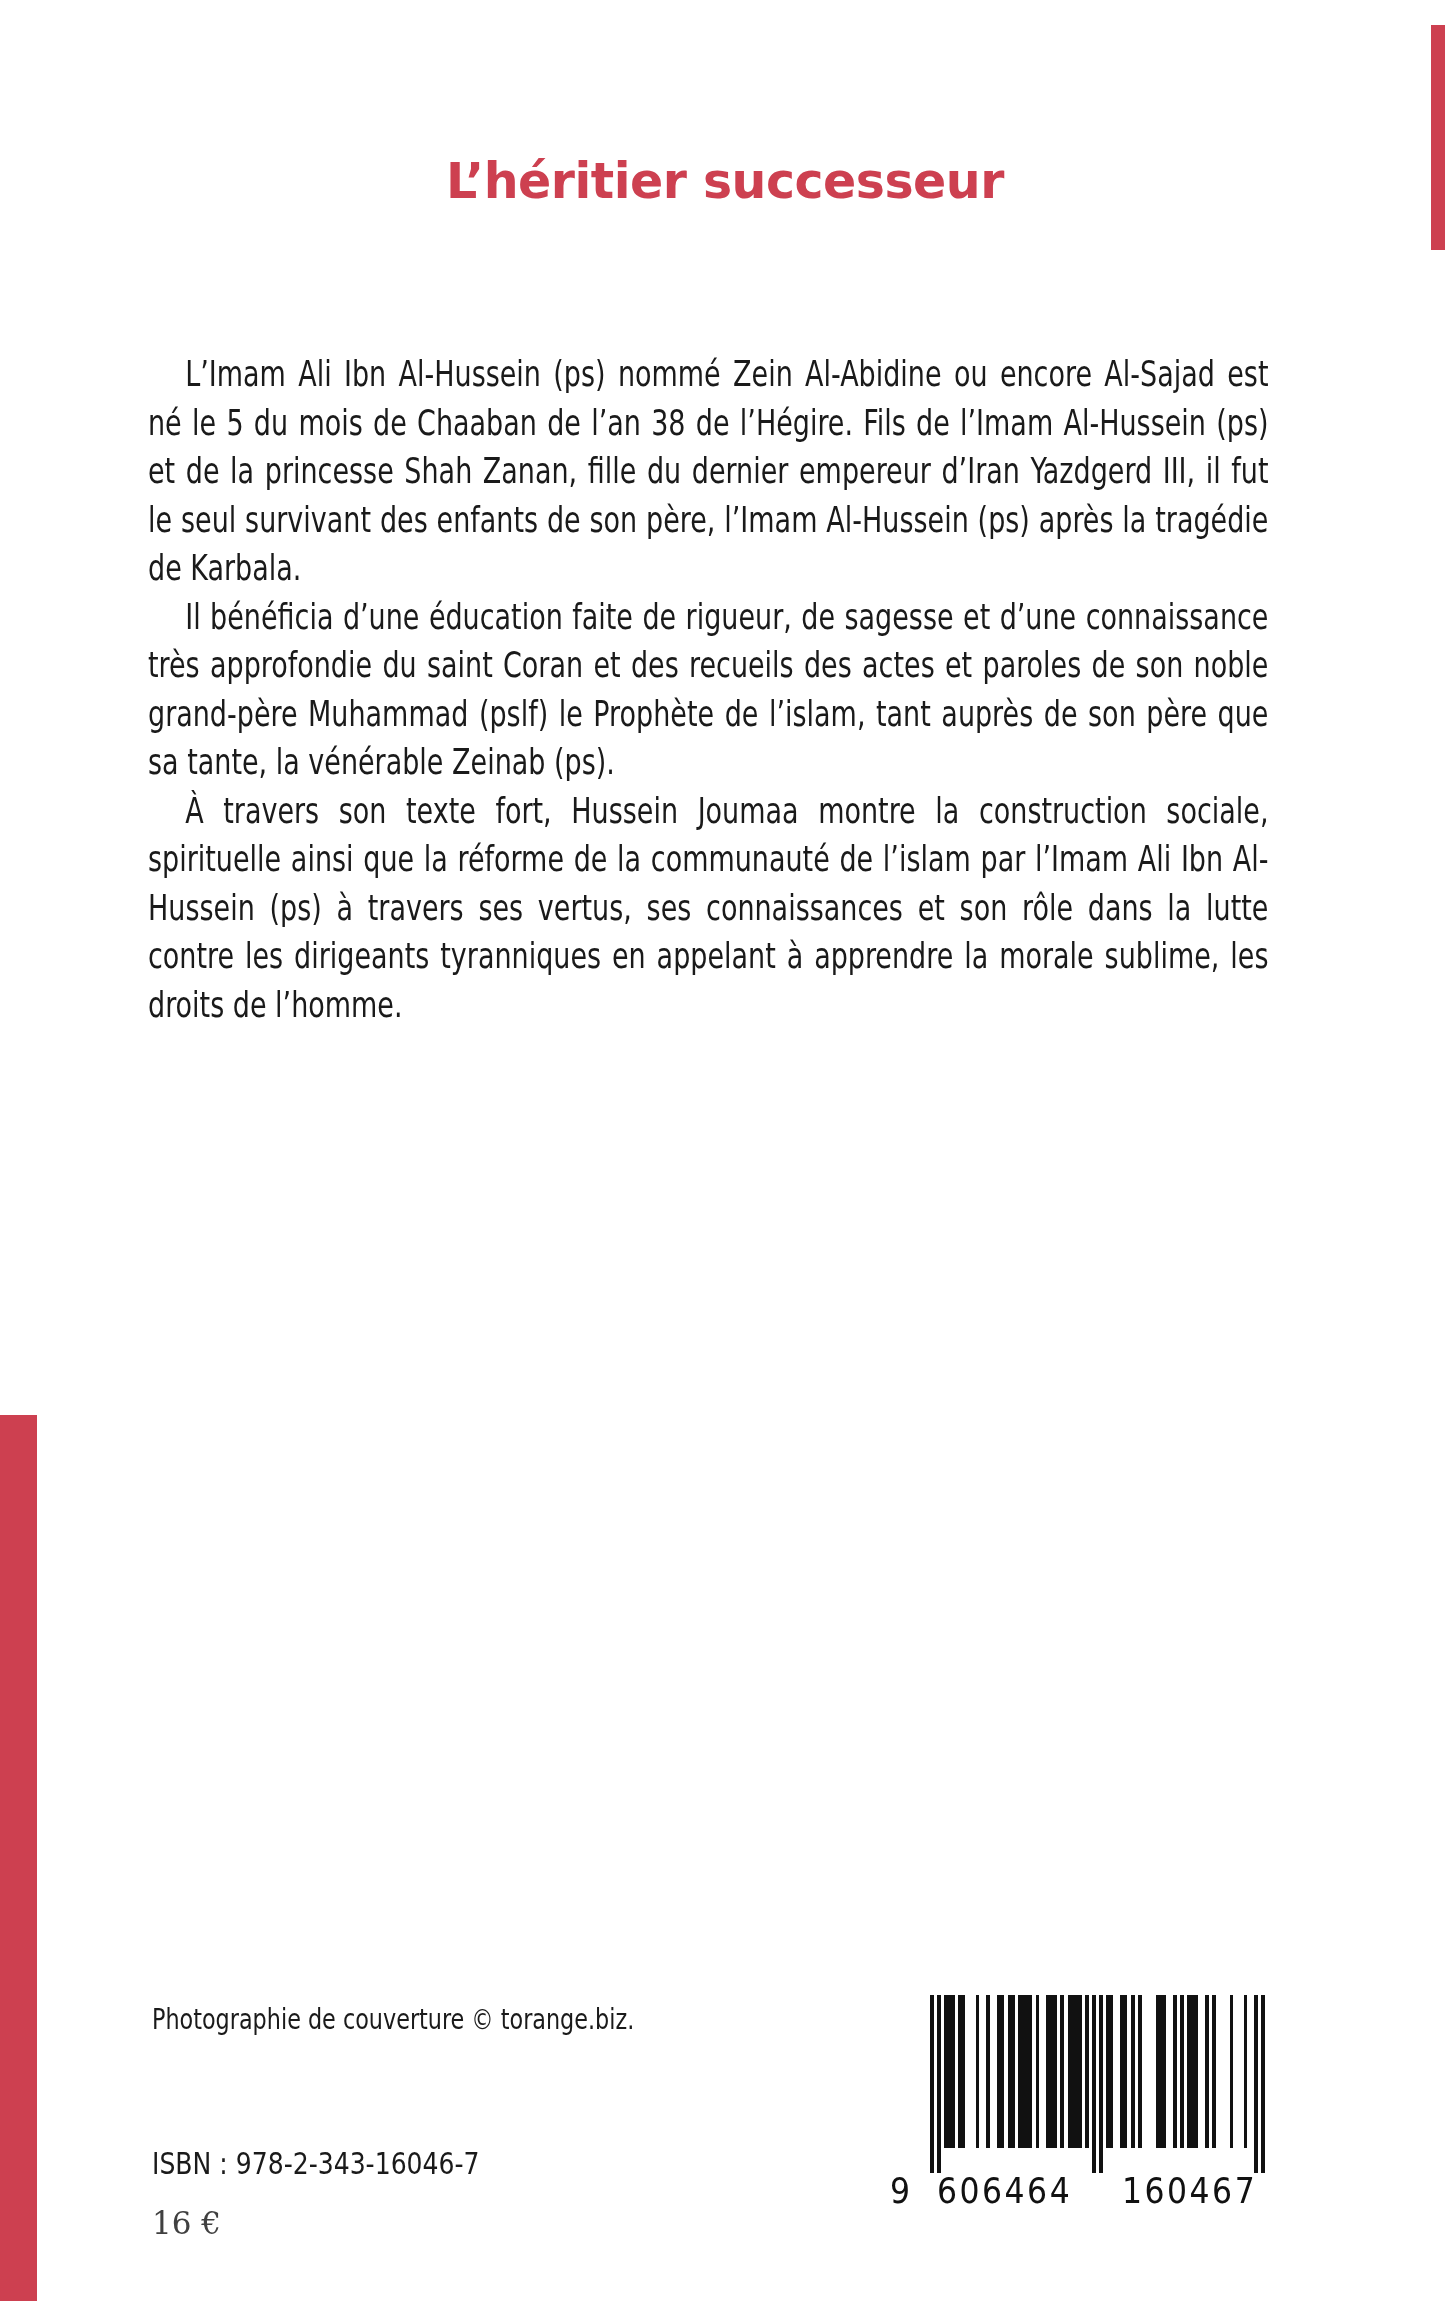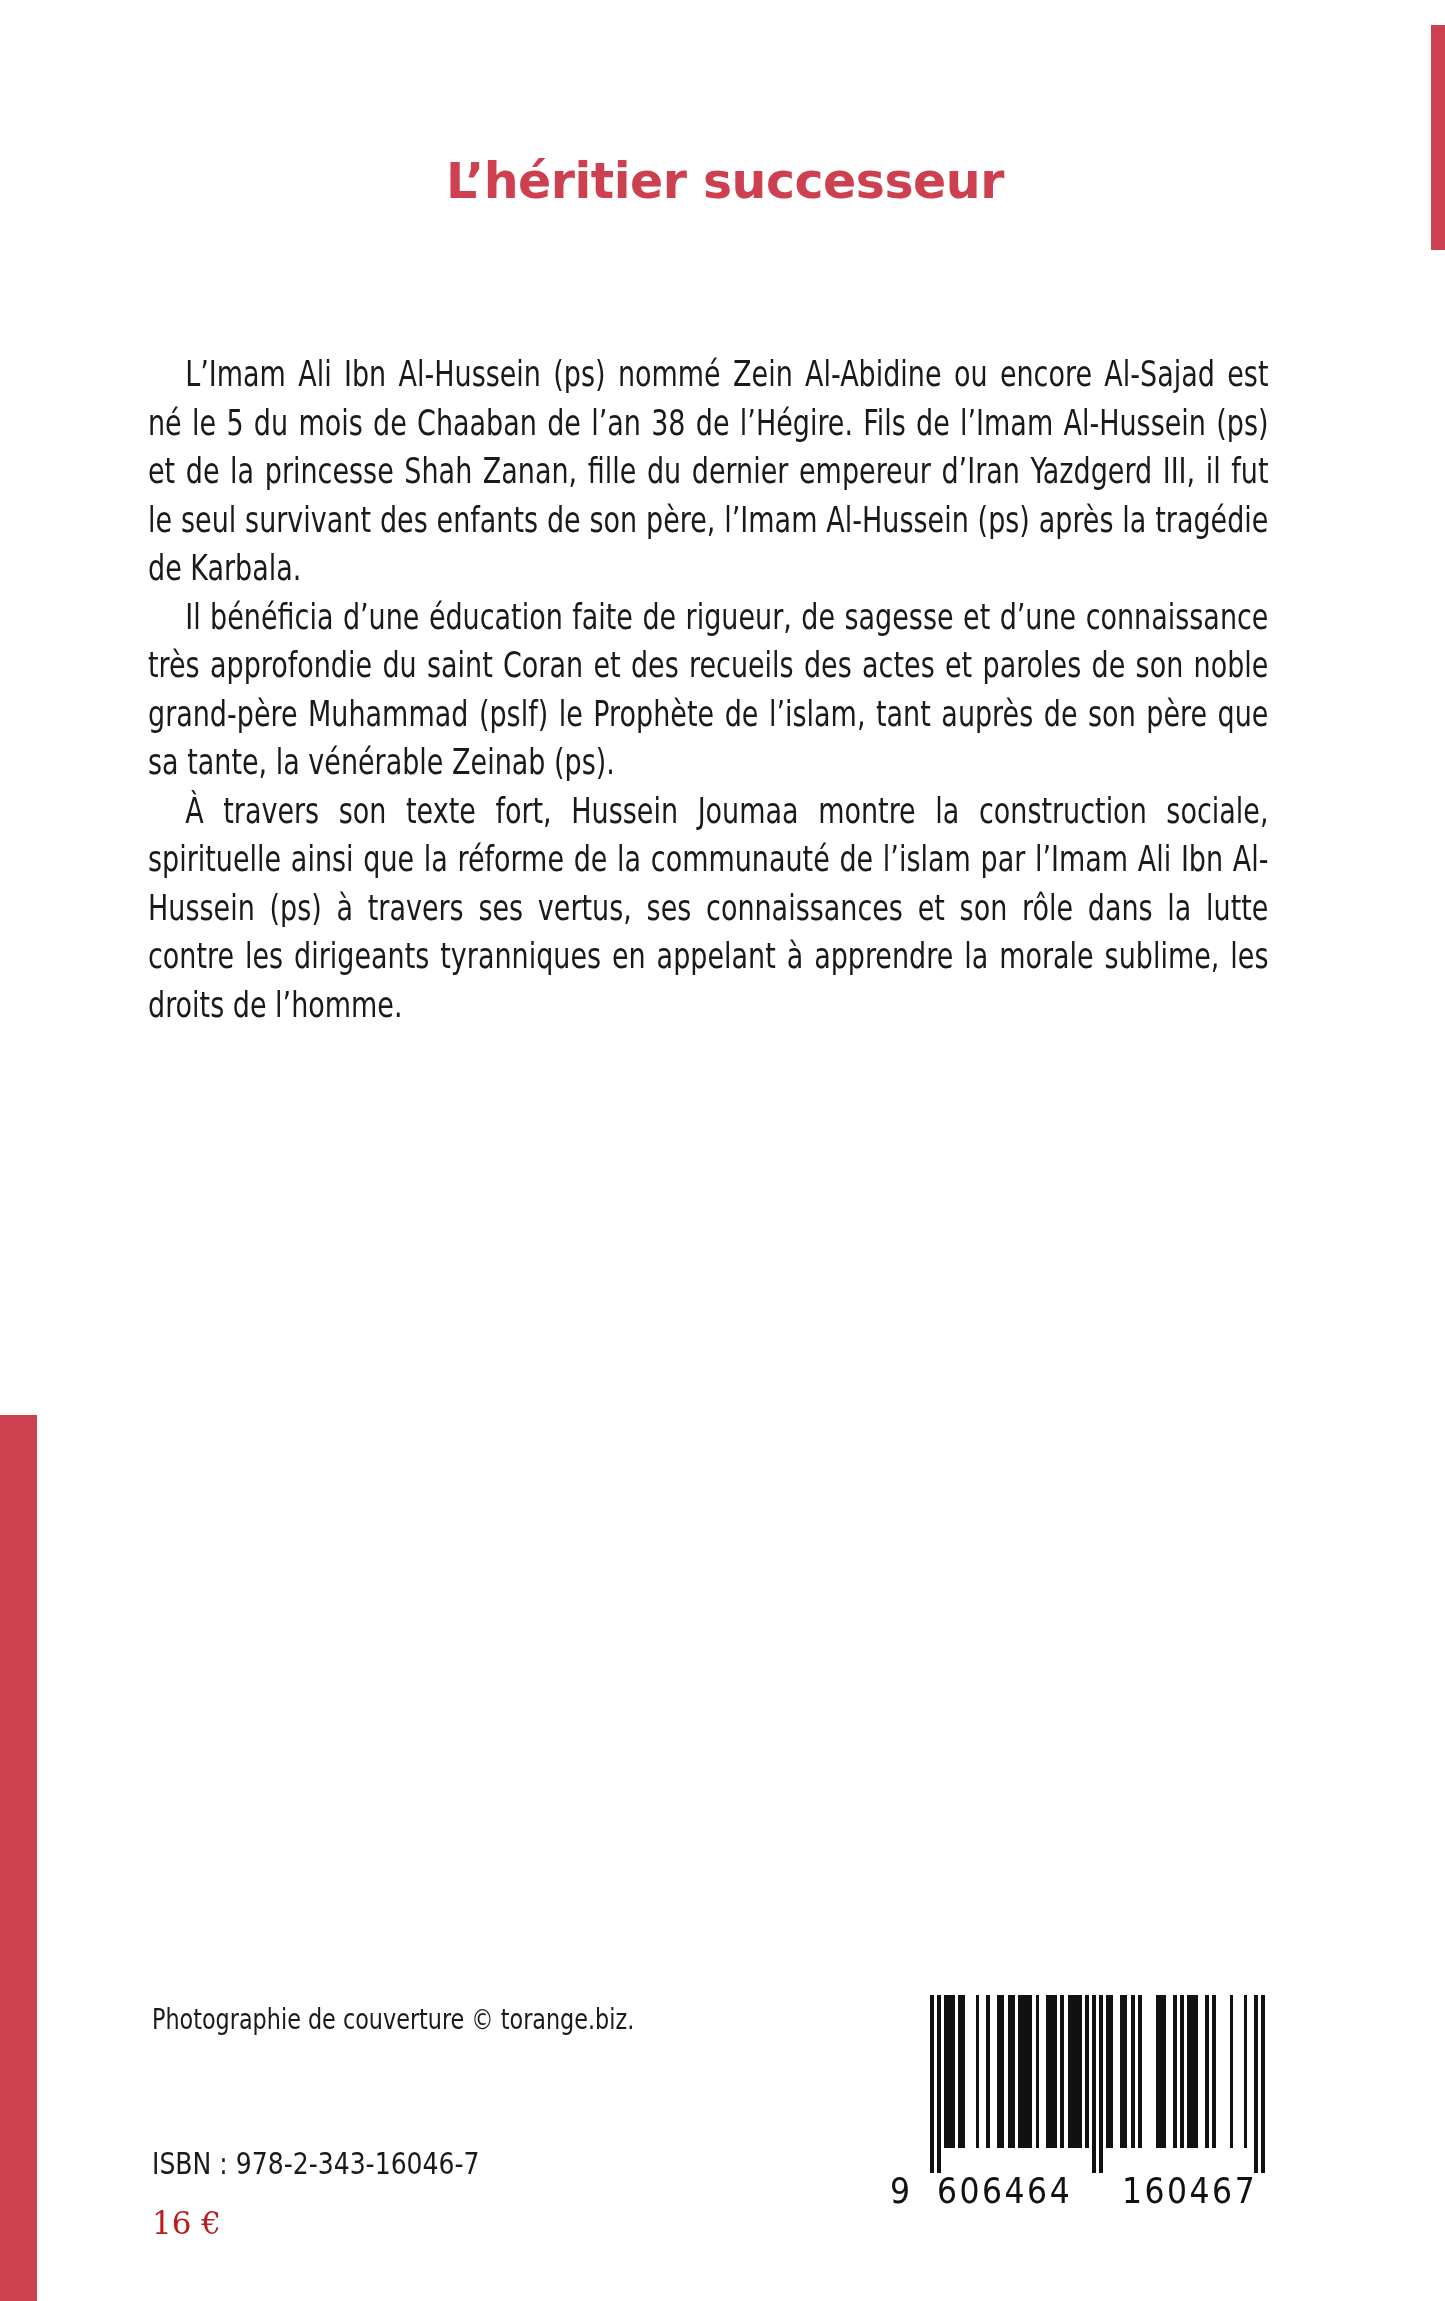--- a/index.html
+++ b/index.html
@@ -133,21 +133,21 @@
     transform: scaleX(0.9);
     transform-origin: left top;
   }
 
   .price {
     position: absolute;
     left: 152px;
     top: 2180px;
     font-family: "DejaVu Serif", "Liberation Serif", serif;
     font-size: 31px;
-    color: #b91c1c;
+    color: #404040;
     white-space: nowrap;
   }
 
   
   .barcode-block {
     position: absolute;
     left: 890px;
     top: 1970px;
     width: 385px;
     height: 215px;

